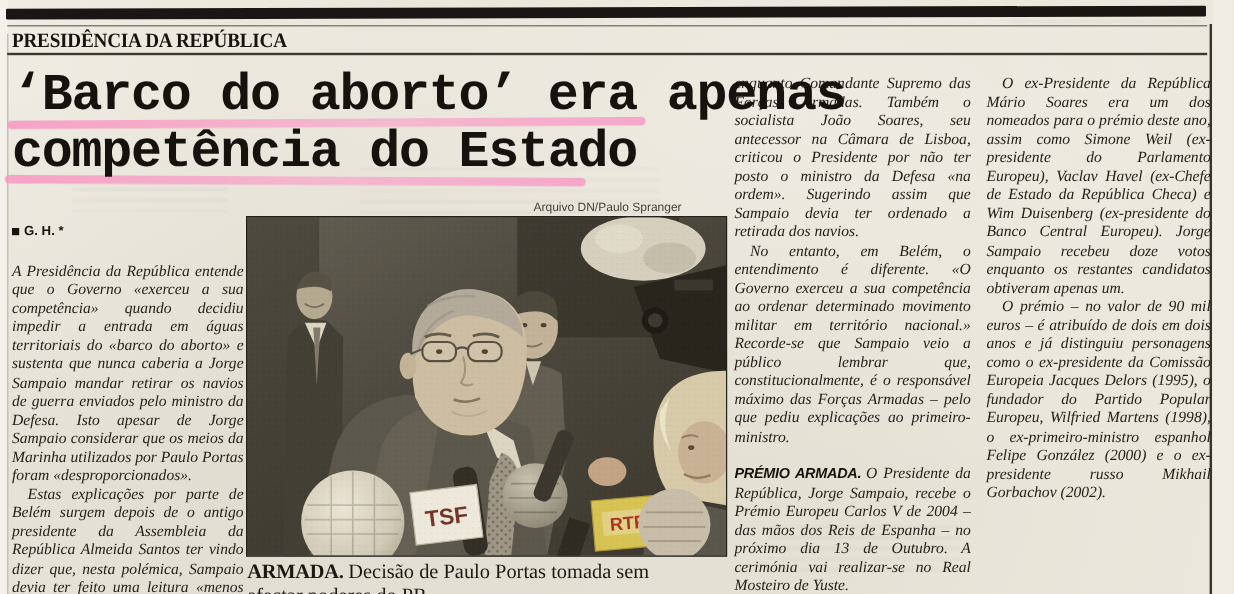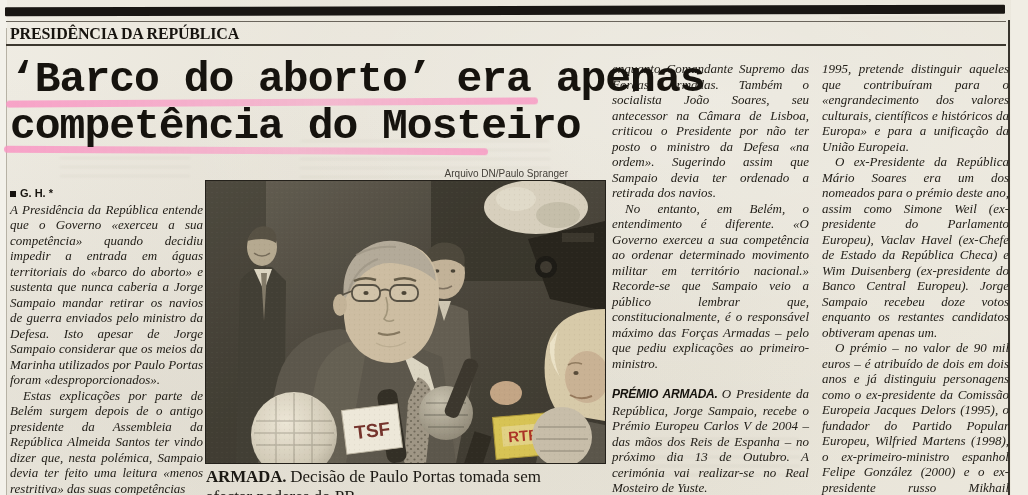--- a/index.html
+++ b/index.html
@@ -46,21 +46,21 @@
   .pink-1{left:6px;top:99px;width:532px;transform:rotate(-.35deg);}
   .pink-2{left:4px;top:147px;width:484px;transform:rotate(.3deg);}
   
   .col{position:absolute;text-align:justify;font-size:13px;line-height:15.5px;color:#23201a;}
   .col p{margin:0;font-style:italic;}
   .col p.indent{text-indent:13px;}
   .col p.gap{margin-top:15px;}
   .col1{left:10px;top:186px;width:193px;}
   .col2{left:612px;top:61px;width:197px;}
   .col3{left:822px;top:61px;width:187px;}
-  .byline{font-family:"Liberation Sans",sans-serif;font-weight:bold;font-size:11px;margin-bottom:0;color:#17140f;}
+  .byline{font-family:"Liberation Sans",sans-serif;font-weight:bold;font-size:11px;margin-bottom:16px;color:#17140f;}
   .byline .sq{display:inline-block;width:6px;height:6px;background:#17140f;margin-right:4px;}
   .runin{font-family:"Liberation Sans",sans-serif;font-weight:bold;font-size:12px;letter-spacing:-.2px;margin-right:4px;color:#15120d;}
   
   .photo-block{position:absolute;left:206px;top:168px;width:362px;z-index:3;}
   .credit{font-family:"Liberation Sans",sans-serif;font-size:10px;color:#45413a;text-align:right;height:13px;}
   .photo-frame{width:399px;height:282px;background:#3a362f;outline:1px solid #24211b;}
   .photo-frame svg{display:block;width:399px;height:282px;}
   .caption{font-family:Liberation Serif, serif;font-size:17px;color:#1c1914;margin-top:4px;}
   .caption .lead{font-weight:bold;margin-right:4px;letter-spacing:-.2px;}
   
@@ -85,21 +85,21 @@
   <div class="ghost g3"></div>
   <div class="ghost g4"></div>
 
   <div class="topbar"></div>
   <div class="hairline-top"></div>
   <div class="kicker">PRESIDÊNCIA DA REPÚBLICA</div>
   <div class="rule-kicker"></div>
 
   <h1 class="headline" style="margin:0;">
     <span class="hl-line">‘Barco do aborto’ era apenas</span>
-    <span class="hl-line">competência do Mosteiro</span>
+    <span class="hl-line">competência do Estado</span>
   </h1>
   <div class="pink-stroke pink-1"></div>
   <div class="pink-stroke pink-2"></div>
 
   <div class="col col1">
     <div class="byline">
       <span class="sq"></span><span>G. H. *</span>
     </div>
     <p>A Presidência da República entende que o Governo «exerceu a sua competência» quando decidiu impedir a entrada em águas territoriais do «barco do aborto» e sustenta que nunca caberia a Jorge Sampaio mandar retirar os navios de guerra enviados pelo ministro da Defesa. Isto apesar de Jorge Sampaio considerar que os meios da Marinha utilizados por Paulo Portas foram «desproporcionados».</p>
     <p class="indent">Estas explicações por parte de Belém surgem depois de o antigo presidente da Assembleia da República Almeida Santos ter vindo dizer que, nesta polémica, Sampaio devia ter feito uma leitura «menos restritiva» das suas competências</p>
@@ -240,19 +240,18 @@
   <div class="col col2">
     <p>enquanto Comandante Supremo das Forças Armadas. Também o socialista João Soares, seu antecessor na Câmara de Lisboa, criticou o Presidente por não ter posto o ministro da Defesa «na ordem». Sugerindo assim que Sampaio devia ter ordenado a retirada dos navios.</p>
     <p class="indent">No entanto, em Belém, o entendimento é diferente. «O Governo exerceu a sua competência ao ordenar determinado movimento militar em território nacional.» Recorde-se que Sampaio veio a público lembrar que, constitucionalmente, é o responsável máximo das Forças Armadas – pelo que pediu explicações ao primeiro-ministro.</p>
     <p class="gap">
       <span class="runin">PRÉMIO ARMADA.</span><span>O Presidente da República, Jorge Sampaio, recebe o Prémio Europeu Carlos V de 2004 – das mãos dos Reis de Espanha – no próximo dia 13 de Outubro. A cerimónia vai realizar-se no Real Mosteiro de Yuste.</span>
     </p>
     <p class="indent">O galardão, atribuído pela Academia Europeia de Yuste desde</p>
   </div>
 
   <div class="col col3">
-    <p>1995, pretende distinguir aqueles que contribuíram para o «engrandecimento dos valores culturais, científicos e históricos da Europa» e para a unificação da União Europeia.</p>
     <p class="indent">O ex-Presidente da República Mário Soares era um dos nomeados para o prémio deste ano, assim como Simone Weil (ex-presidente do Parlamento Europeu), Vaclav Havel (ex-Chefe de Estado da República Checa) e Wim Duisenberg (ex-presidente do Banco Central Europeu). Jorge Sampaio recebeu doze votos enquanto os restantes candidatos obtiveram apenas um.</p>
     <p class="indent">O prémio – no valor de 90 mil euros – é atribuído de dois em dois anos e já distinguiu personagens como o ex-presidente da Comissão Europeia Jacques Delors (1995), o fundador do Partido Popular Europeu, Wilfried Martens (1998), o ex-primeiro-ministro espanhol Felipe González (2000) e o ex-presidente russo Mikhail Gorbachov (2002).</p>
 
   </div>
 
 </div>
 
 </body></html>

